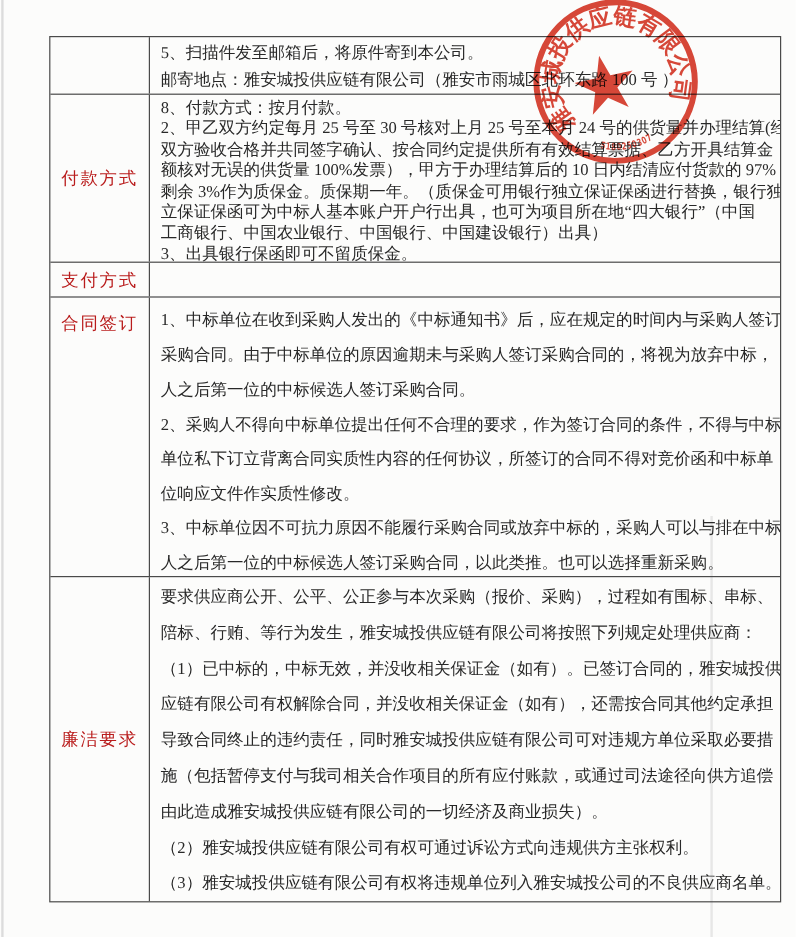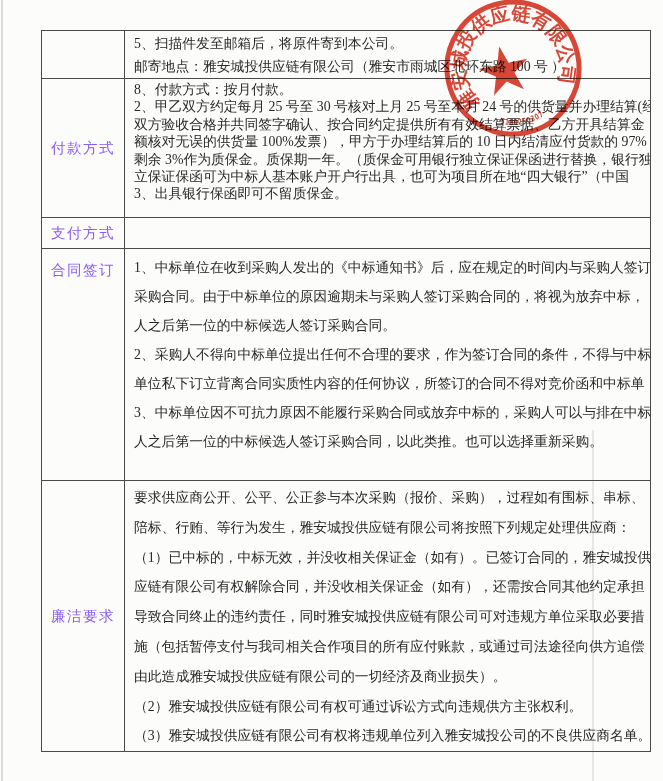--- a/index.html
+++ b/index.html
@@ -17,21 +17,21 @@
   .doc-table{
     position:absolute;left:41px;top:30px;width:610px;height:722px;
     border:1px solid #4a4a4a;box-sizing:border-box;
     display:flex;flex-direction:column;background:transparent;
   }
   .t-row{display:flex;box-sizing:border-box;border-top:1px solid #4a4a4a;}
   .t-row:first-child{border-top:none;}
   .t-label{
     width:83px;flex:0 0 83px;box-sizing:border-box;border-right:1px solid #4a4a4a;
     display:flex;align-items:center;justify-content:center;
-    font-size:14.5px;letter-spacing:1.5px;color:#8b5cf6;
+    font-size:14.5px;letter-spacing:1.5px;color:#b91c1c;
   }
   .t-label.top{align-items:flex-start;padding-top:12px;}
   .t-cell{
     flex:1;box-sizing:border-box;padding:2px 4px 0 9px;overflow:hidden;
     font-size:13.8px;color:#282828;
   }
   .t-line{white-space:nowrap;}
 
   .row-mail{height:47px;}
   .row-mail .t-line{line-height:23px;}
@@ -82,36 +82,38 @@
 
   <div class="t-row row-pay">
     <div class="t-label">付款方式</div>
     <div class="t-cell">
         <div class="t-line">8、付款方式：按月付款。</div>
         <div class="t-line">2、甲乙双方约定每月 25 号至 30 号核对上月 25 号至本月 24 号的供货量并办理结算(经</div>
         <div class="t-line">双方验收合格并共同签字确认、按合同约定提供所有有效结算票据、乙方开具结算金</div>
         <div class="t-line">额核对无误的供货量 100%发票），甲方于办理结算后的 10 日内结清应付货款的 97%，</div>
         <div class="t-line">剩余 3%作为质保金。质保期一年。（质保金可用银行独立保证保函进行替换，银行独</div>
         <div class="t-line">立保证保函可为中标人基本账户开户行出具，也可为项目所在地“四大银行”（中国</div>
+        <div class="t-line">工商银行、中国农业银行、中国银行、中国建设银行）出具）</div>
         <div class="t-line">3、出具银行保函即可不留质保金。</div>
       </div>
   </div>
 
   <div class="t-row row-transfer">
     <div class="t-label">支付方式</div>
   </div>
 
   <div class="t-row row-contract">
     <div class="t-label top">合同签订</div>
     <div class="t-cell">
         <div class="t-line">1、中标单位在收到采购人发出的《中标通知书》后，应在规定的时间内与采购人签订</div>
         <div class="t-line">采购合同。由于中标单位的原因逾期未与采购人签订采购合同的，将视为放弃中标，</div>
         <div class="t-line">人之后第一位的中标候选人签订采购合同。</div>
         <div class="t-line">2、采购人不得向中标单位提出任何不合理的要求，作为签订合同的条件，不得与中标</div>
         <div class="t-line">单位私下订立背离合同实质性内容的任何协议，所签订的合同不得对竞价函和中标单</div>
+        <div class="t-line">位响应文件作实质性修改。</div>
         <div class="t-line">3、中标单位因不可抗力原因不能履行采购合同或放弃中标的，采购人可以与排在中标</div>
         <div class="t-line">人之后第一位的中标候选人签订采购合同，以此类推。也可以选择重新采购。</div>
       </div>
   </div>
 
   <div class="t-row row-integrity">
     <div class="t-label">廉洁要求</div>
     <div class="t-cell">
         <div class="t-line">要求供应商公开、公平、公正参与本次采购（报价、采购），过程如有围标、串标、</div>
         <div class="t-line">陪标、行贿、等行为发生，雅安城投供应链有限公司将按照下列规定处理供应商：</div>

